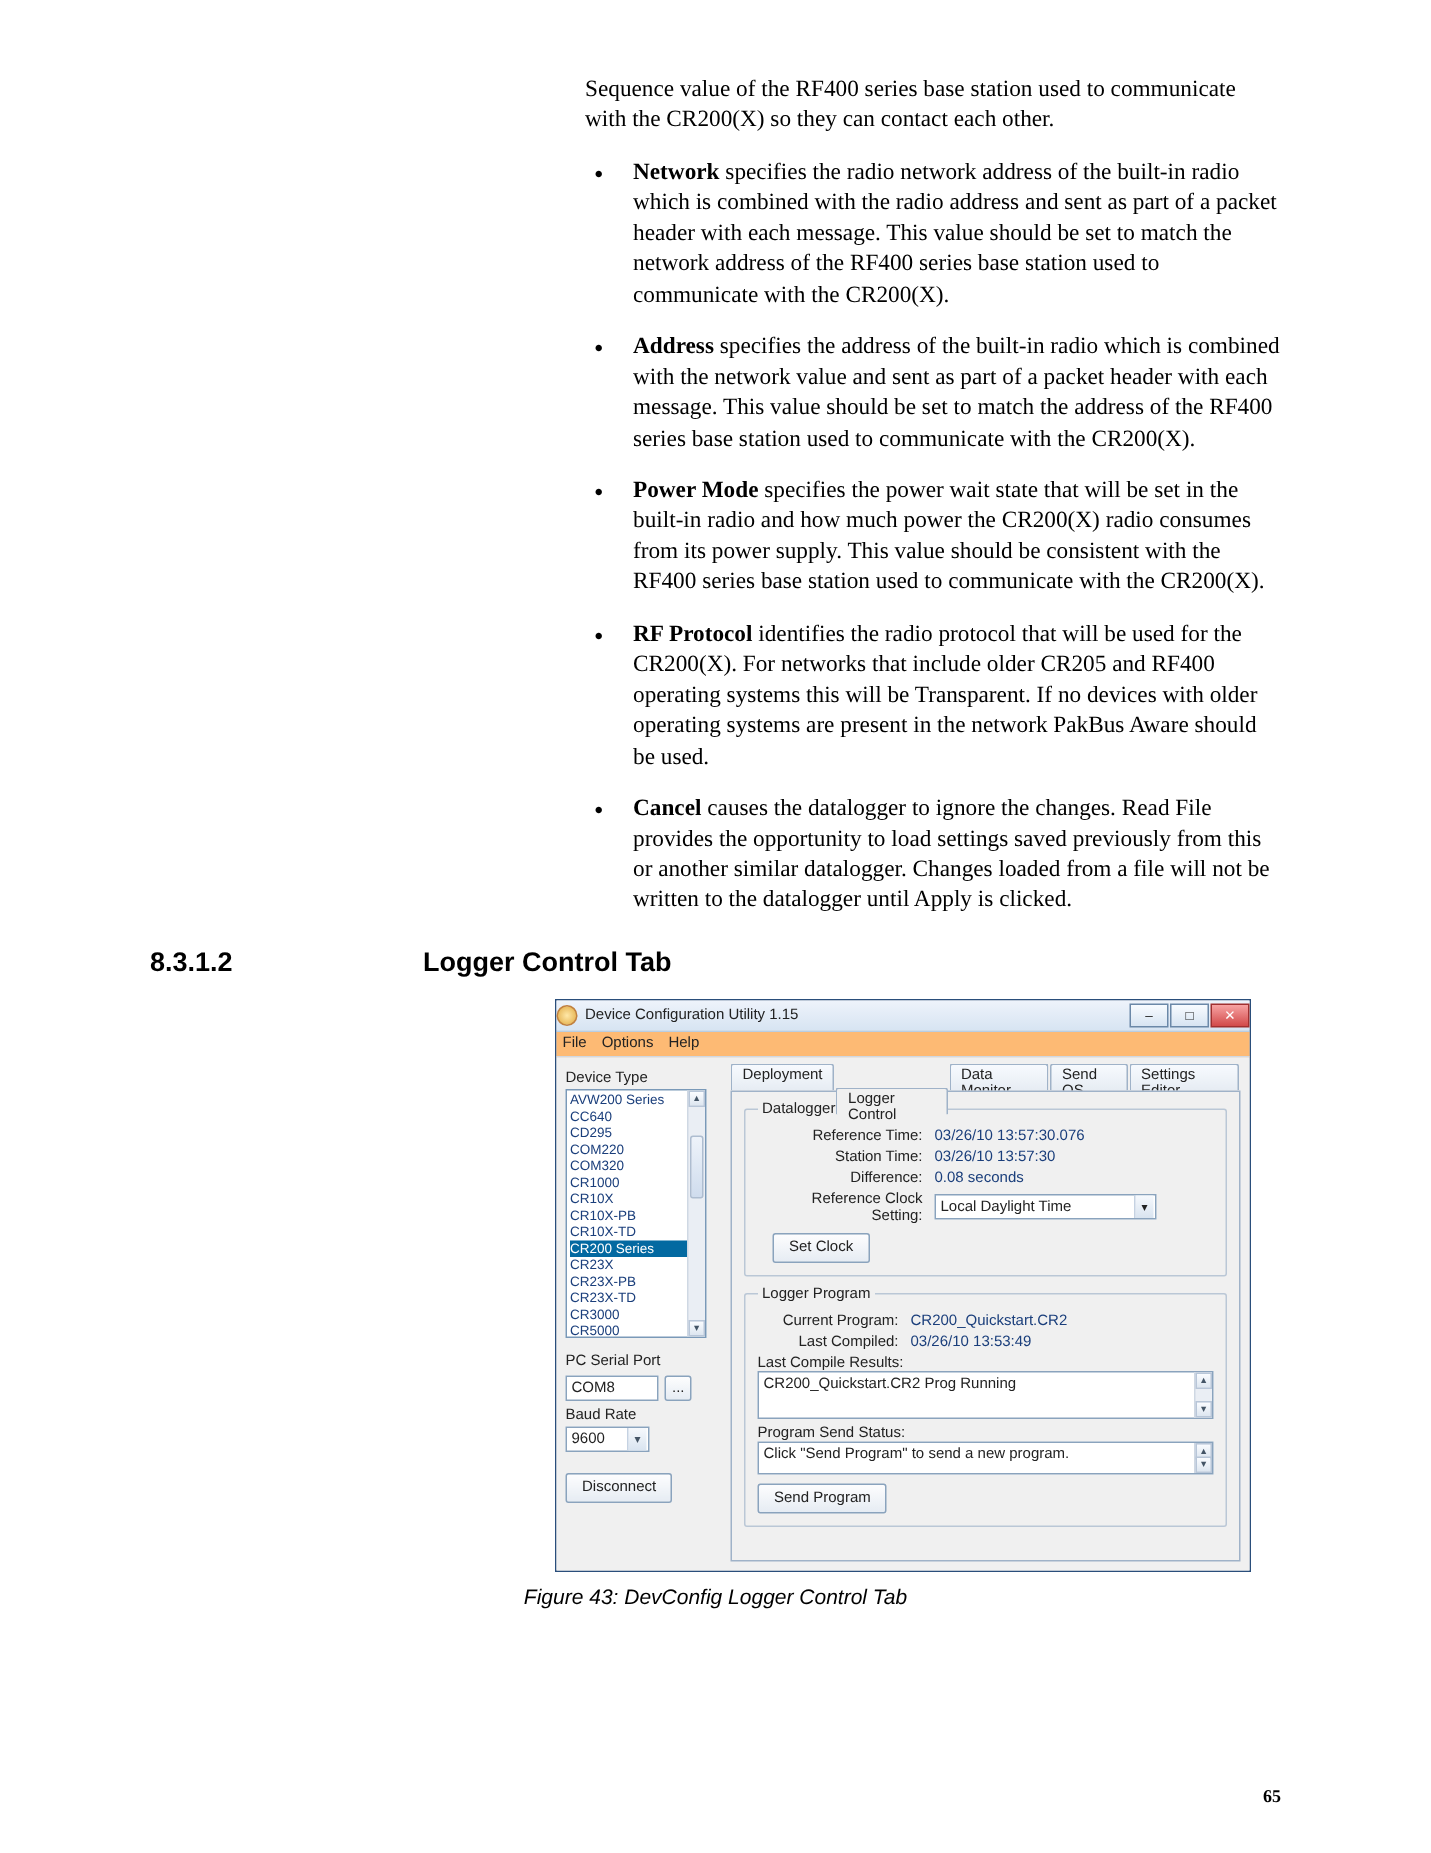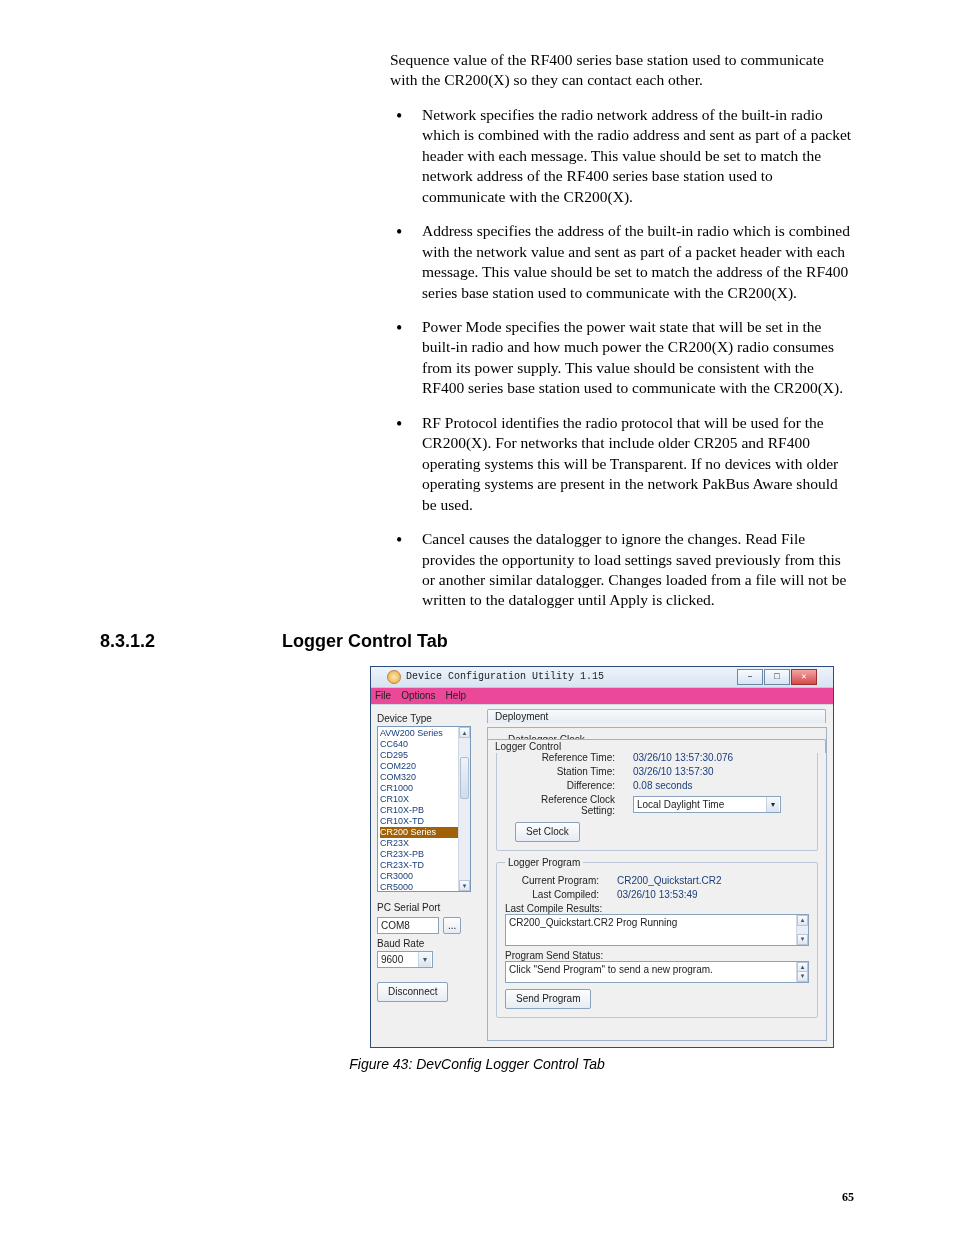--- a/index.html
+++ b/index.html
@@ -43,21 +43,21 @@
     margin-bottom: 14px;
   }
   ul.bullets > li::before {
     content: "•";
     position: absolute;
     left: 6px;
     top: 0;
     font-size: 18px;
   }
   .term {
-    font-weight: normal;
+    font-weight: bold;
   }
   .subhead {
     font-family: Arial, Helvetica, sans-serif;
     font-weight: bold;
     font-size: 18px;
     margin: 20px 0 14px 0;
   }
   .subhead .num {
     display: inline-block;
     width: 182px;
@@ -75,23 +75,22 @@
     display: flex;
     flex-direction: column;
     position: relative;
   }
   .titlebar {
     height: 20px;
     background: linear-gradient(#eef3fb, #d7e4f2);
     border-bottom: 1px solid #b9cde2;
     display: flex;
     align-items: center;
-    padding: 0 16px;
+    padding: 0 0;
     font-size: 10px;
-    font-family: Liberation Mono, monospace;
   }
   .titlebar .appicon {
     width: 12px; height: 12px;
     border: 1px solid #c08040;
     border-radius: 50%;
     background: radial-gradient(#ffe8a8,#e0a840);
     margin-right: 5px;
   }
   .winbtns {
     margin-left: auto;
@@ -101,21 +100,21 @@
     width: 24px; height: 14px;
     border: 1px solid #6b88a8;
     background: linear-gradient(#f8fbff,#d7e4f2);
     margin-left: 1px;
     display: flex; align-items:center; justify-content:center;
     font-size: 9px;
   }
   .winbtn.close { background: linear-gradient(#f7a3a3,#d24a4a); border-color:#a03030; color:#fff; }
   .menubar {
     height: 16px;
-    background: #ec4899;
+    background: #fdba74;
     padding: 0 4px;
     display: flex;
     align-items: center;
     gap: 10px;
     border-bottom: 1px solid #d0d8e2;
   }
   .content {
     flex: 1;
     display: flex;
     background: #f0f0f0;
@@ -143,21 +142,21 @@
   .listbox .sb .arrow {
     height:11px; background:linear-gradient(#fafcff,#dde6f0);
     border:1px solid #b8c6d8; box-sizing:border-box;
     display:flex;align-items:center;justify-content:center;font-size:7px;color:#456;
   }
   .listbox .sb .thumb {
     position:absolute; left:1px; right:1px; top:30px; height:40px;
     background:linear-gradient(#eef3fa,#cfdced); border:1px solid #aebdd0; border-radius:2px;
   }
   .listbox .items { padding:1px 2px; color:#1a3e7b; }
-  .listbox .items div.sel { background:#a16207; color:#fff; }
+  .listbox .items div.sel { background:#0369a1; color:#fff; }
   .inputrow { display:flex; align-items:center; margin-top:2px; }
   .txt {
     background:#fff; border:1px solid #8aa3bd; height:15px;
     padding:0 3px; display:flex; align-items:center; font-size:10px;
   }
   .ddl {
     background:#fff; border:1px solid #8aa3bd; height:15px; width:48px;
     padding:0 3px; display:flex; align-items:center; font-size:10px; position:relative;
   }
   .ddl::after{
@@ -165,39 +164,39 @@
     display:flex;align-items:center;justify-content:center;
     background:linear-gradient(#f6f9fd,#d9e4f0); border-left:1px solid #c5d2e2; font-size:8px; color:#456;
   }
   .btn {
     display:inline-flex; align-items:center; justify-content:center;
     height:18px; padding:0 10px;
     background:linear-gradient(#fdfdfe,#e6ecf3);
     border:1px solid #8aa3bd; border-radius:2px; font-size:10px;text-align:center;
   }
   .rightpane { flex:1; padding:4px 6px 6px 4px; display:flex; flex-direction:column; }
-  .tabs { display:flex; height:18px;flex-direction:column; }
+  .tabs { display:flex; height:18px; }
   .tab {
     border:1px solid #9fb2c8; border-bottom:none;
     padding:1px 7px; background:linear-gradient(#f7fafe,#e6ecf3);
     margin-right:1px; border-radius:2px 2px 0 0;
     font-size:10px;
   }
   .tab.active { background:#f0f0f0; position:relative; top:16px; }
   .tabbody {
     flex:1; border:1px solid #9fb2c8; background:#f0f0f0;
     padding:6px 8px; overflow:hidden;
   }
   fieldset {
     border:1px solid #bac7d6; border-radius:2px;
     margin:0 0 6px 0; padding:4px 8px 8px 8px;
   }
   fieldset legend { font-size:10px; padding:0 3px; }
   .kv { display:flex; align-items:center; margin:3px 0; }
-  .kv .k { width:110px; text-align:right; padding-right:18px; }
+  .kv .k { width:110px; text-align:right; padding-right:8px; }
   .kv .v { flex:1; }
   .selectlike {
     background:#fff; border:1px solid #8aa3bd; height:15px;
     padding:0 3px; display:flex; align-items:center; font-size:10px; position:relative; width:140px;
   }
   .selectlike::after{
     content:"▾"; position:absolute; right:1px; top:0; bottom:0; width:12px;
     display:flex;align-items:center;justify-content:center;
     background:linear-gradient(#f6f9fd,#d9e4f0); border-left:1px solid #c5d2e2; font-size:8px;
   }

